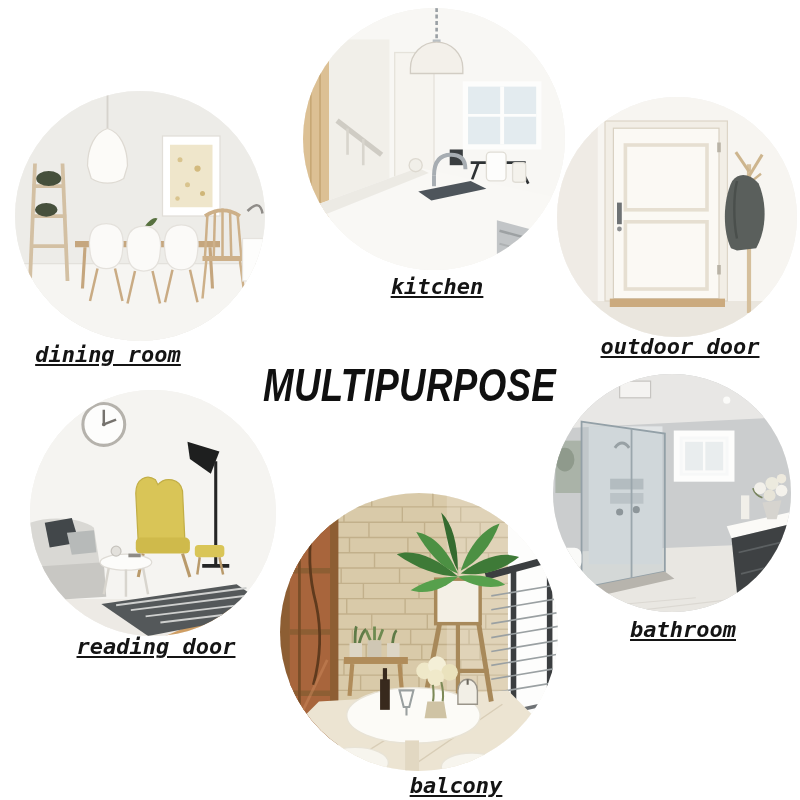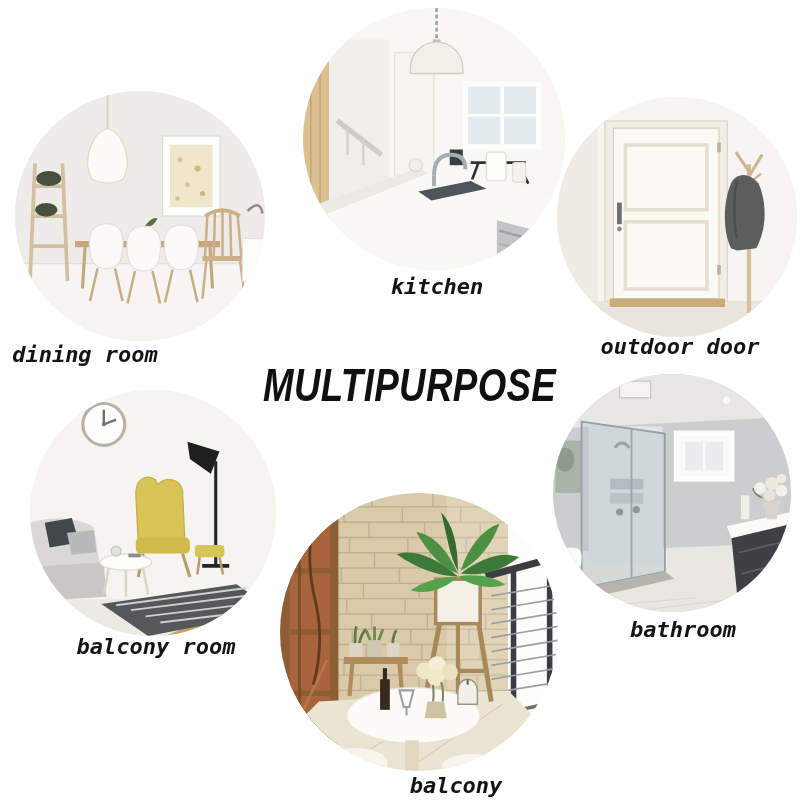--- a/index.html
+++ b/index.html
@@ -8,22 +8,22 @@
   .circle{position:absolute;border-radius:50%;overflow:hidden;background:#f2f1ee;}
   .circle svg{display:block;width:100%;height:100%;}
   .c-dining  {left:15px;  top:91px;  width:250px;height:250px;}
   .c-kitchen {left:303px; top:8px;   width:262px;height:262px;}
   .c-outdoor {left:557px; top:97px;  width:240px;height:240px;}
   .c-reading {left:30px;  top:390px; width:246px;height:246px;}
   .c-bathroom{left:553px; top:374px; width:238px;height:238px;}
   .c-balcony {left:280px; top:493px; width:278px;height:278px;}
   .room-label{position:absolute;transform:translateX(-50%);white-space:nowrap;
       font-family:"DejaVu Sans Mono",monospace;font-weight:bold;font-style:italic;
-      font-size:22px;line-height:1.2;color:#141414;}
-  .l-dining  {left:85px;top:342px;text-align:right;}
+      font-size:22px;line-height:1.2;color:#141414;text-decoration:underline;}
+  .l-dining  {left:108px;top:342px;text-align:right;}
   .l-kitchen {left:437px;top:274px;}
   .l-outdoor {left:680px;top:334px;}
   .l-reading {left:156px;top:634px;}
   .l-bathroom{left:683px;top:617px;}
   .l-balcony {left:456px;top:773px;}
   .collage-title{position:absolute;left:263px;top:361px;
       font-family:"Liberation Sans",sans-serif;font-weight:700;font-style:italic;
       font-size:47px;line-height:1;color:#101010;white-space:nowrap;
       transform:scaleX(0.78);transform-origin:left center;letter-spacing:0.5px;}
 </style>
@@ -374,17 +374,17 @@
         <ellipse cx="138" cy="197" rx="22" ry="10" fill="#f7f5ee" stroke="#e8e3d6"></ellipse>
       </g>
     </svg>
   </div>
 
   <div class="collage-title">MULTIPURPOSE</div>
 
   <div class="room-label l-dining">dining room</div>
   <div class="room-label l-kitchen">kitchen</div>
   <div class="room-label l-outdoor">outdoor door</div>
-  <div class="room-label l-reading">balcony room</div>
+  <div class="room-label l-reading">reading door</div>
   <div class="room-label l-balcony">balcony</div>
   <div class="room-label l-bathroom">bathroom</div>
 
 </div>
 
 </body></html>

